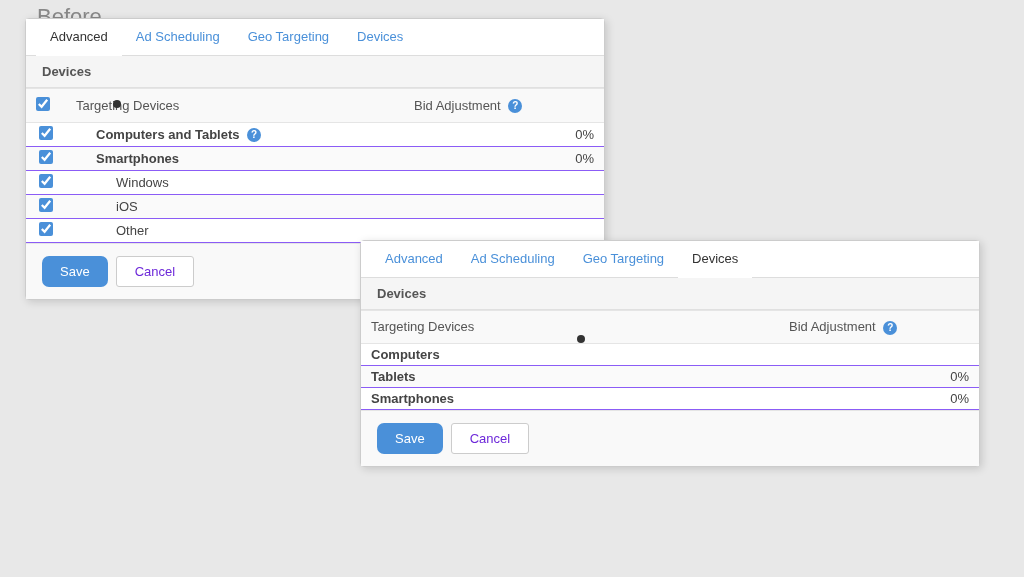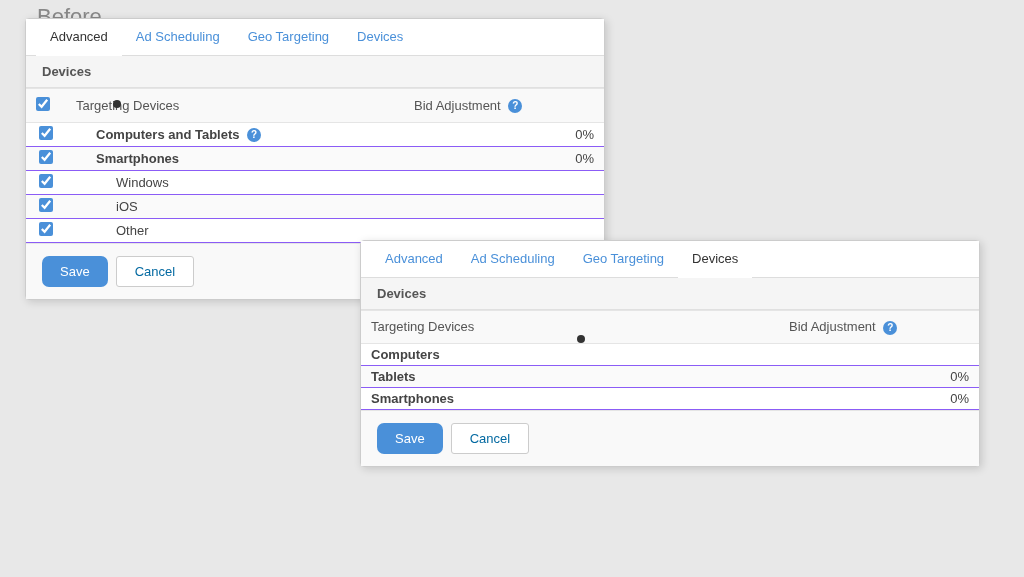--- a/index.html
+++ b/index.html
@@ -148,21 +148,21 @@
       color: #fff;
       border: none;
       padding: 7px 18px;
       border-radius: 7px;
       cursor: pointer;
       font-size: 13px;
     }
 
     .btn-cancel {
       background: #fff;
-      color: #0369a1;
+      color: #6d28d9;
       border: 1px solid #ccc;
       padding: 7px 18px;
       border-radius: 3px;
       cursor: pointer;
       font-size: 13px;
     }
 
     .cb {
       width: 14px;
       height: 14px;

